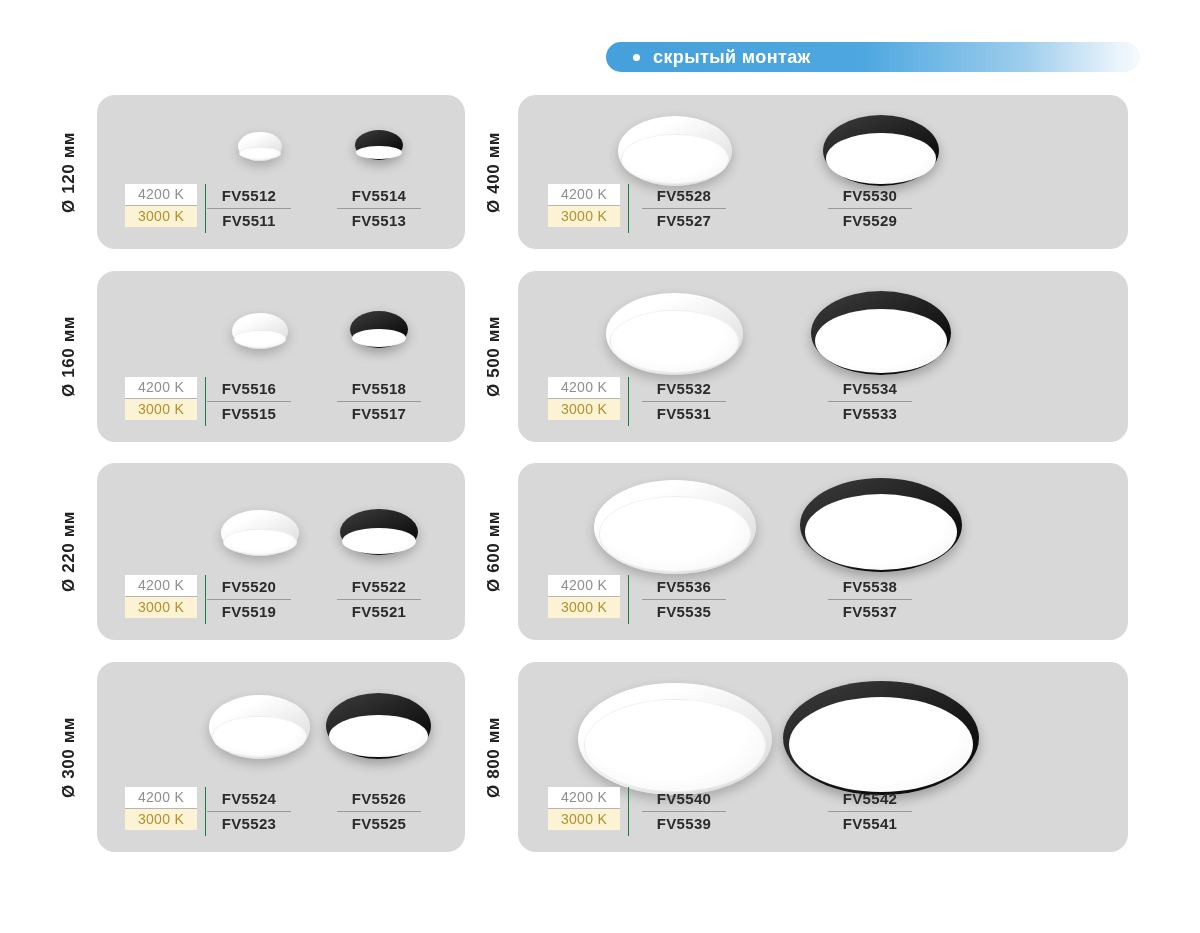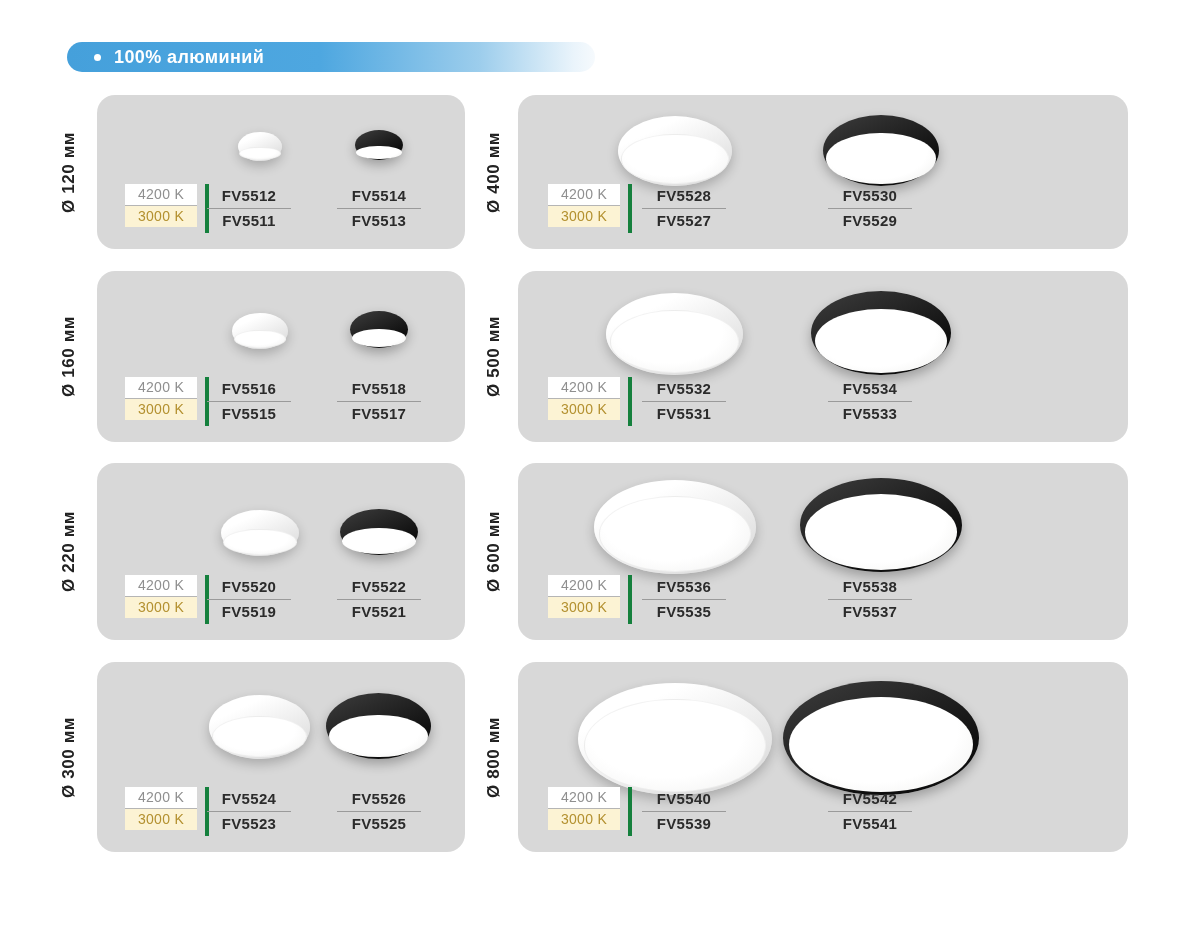--- a/index.html
+++ b/index.html
@@ -51,21 +51,21 @@
   .p400 .lamp.white{left:100px;top:21px;width:114px;height:70px}
   .p400 .lamp.black{left:305px;top:20px;width:116px;height:71px}
   .p500 .lamp.white{left:88px;top:22px;width:137px;height:82px}
   .p500 .lamp.black{left:293px;top:20px;width:140px;height:84px}
   .p600 .lamp.white{left:76px;top:17px;width:162px;height:94px}
   .p600 .lamp.black{left:282px;top:15px;width:162px;height:94px}
   .p800 .lamp.white{left:60px;top:21px;width:194px;height:112px}
   .p800 .lamp.black{left:265px;top:19px;width:196px;height:114px}
 
   
-  .temps{position:absolute;bottom:16px;border-right:4px solid #15803d;padding:0 8px 6px 0;}
+  .temps{position:absolute;bottom:16px;border-right:1px solid #15803d;padding:0 8px 6px 0;}
   .col-l .temps{left:28px}.col-r .temps{left:30px}
   .chip{display:block;width:64px;text-align:center;font-size:14px;padding:2px 4px;letter-spacing:.3px;line-height:17px;}
   .chip.n{color:#8f8f8f;background:#ffffff;}
   .chip.w{color:#b3902f;background:#fcf3d4;}
   .chip-sep{height:1px;background:#b5b5b5;}
 
   
   .code{position:absolute;bottom:19px;width:84px;text-align:center;
         font-size:15px;font-weight:bold;color:#2b2b2b;letter-spacing:.3px;line-height:18px;}
   .code .sep{height:1px;background:#9a9a9a;margin:3px 0;}
@@ -77,23 +77,23 @@
           color:#2e2e2e;font-size:17px;}
   .f-height{font-size:19px;font-weight:bold;color:#111;}
   .f-div{width:1px;height:34px;background:#4a4a4a;margin:0 44px 0 32px;}
   .f-warm{margin-right:46px;}
 </style>
 </head>
 <body>
 
 <div class="page">
 
-  <div class="banner b-left">
+  <div class="banner b-right">
     <span class="dot"></span>
-    <span class="label">100% алюминий</span>
+    <span class="label">скрытый монтаж</span>
   </div>
 
   <div class="dlabel r1 lab-l">
       <span>Ø 120 мм</span>
     </div>
   <div class="dlabel r1 lab-r">
       <span>Ø 400 мм</span>
     </div>
   <div class="dlabel r2 lab-l">
       <span>Ø 160 мм</span>

